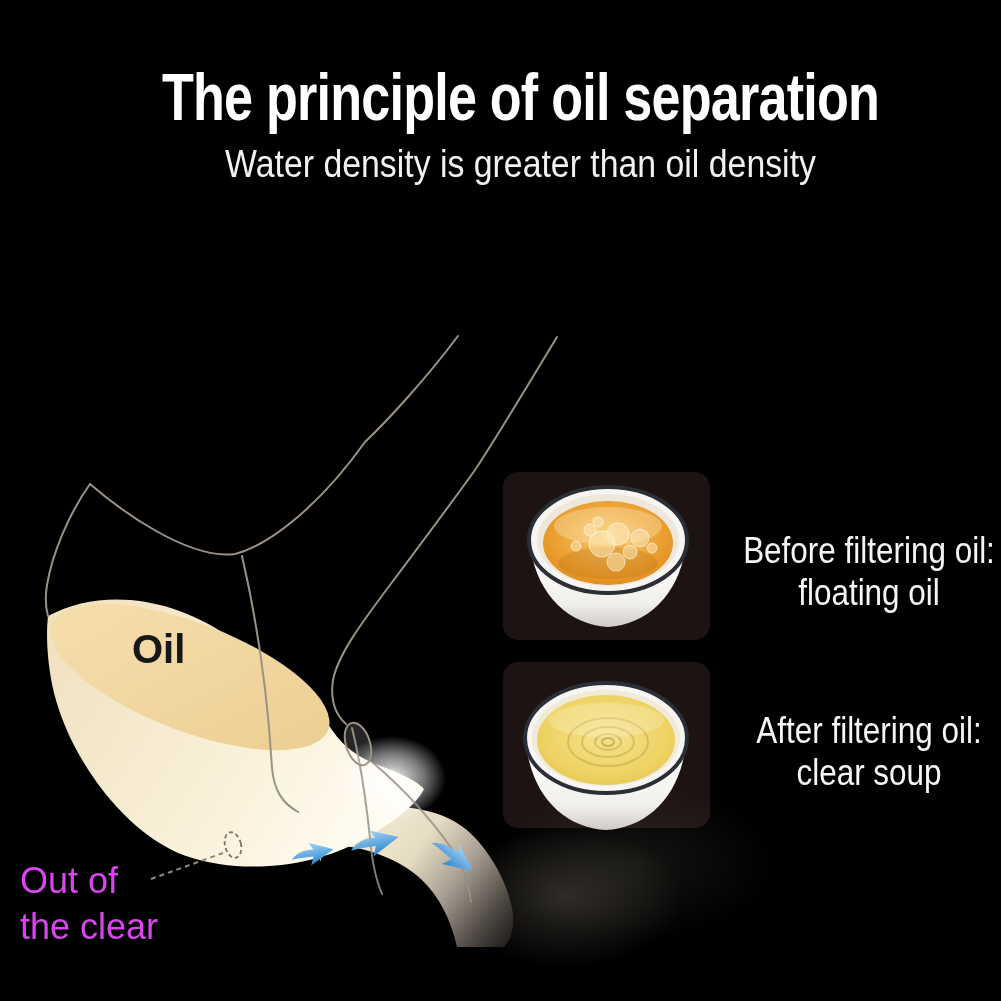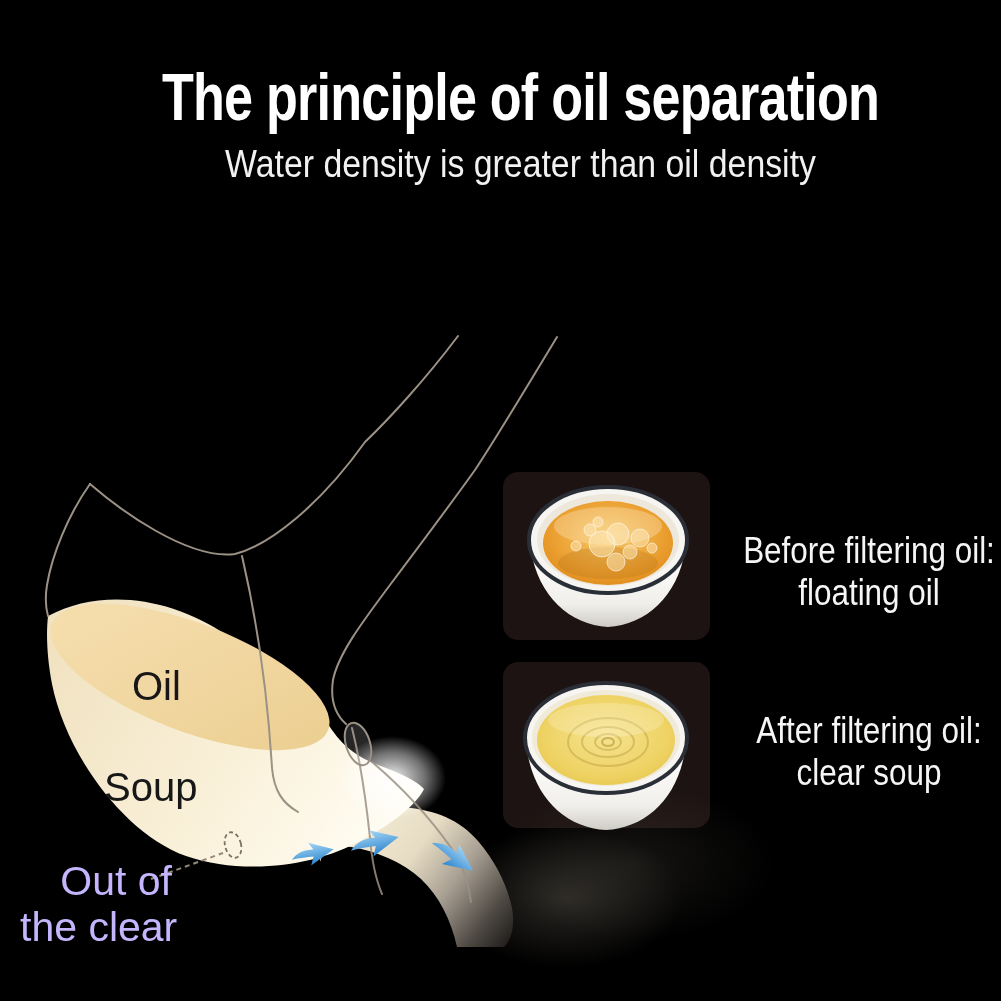--- a/index.html
+++ b/index.html
@@ -19,25 +19,25 @@
     font-size:38px;font-weight:400;color:#f1f1f1;line-height:1;
     transform:scaleX(0.89);transform-origin:center;
   }
   .comp-label{
     width:300px;text-align:center;color:#f5f5f5;
     font-size:37px;font-weight:400;line-height:42px;
     transform:scaleX(0.85);transform-origin:center;
   }
   .comp-1{left:699px;top:530px;}
   .comp-2{left:699px;top:710px;}
-  .oil-label{left:112px;top:664px;font-size:40px;color:#171717;}
+  .oil-label{left:112px;top:627px;font-size:40px;color:#171717;font-weight:bold;}
   .soup-label{left:84px;top:765px;font-size:40px;color:#171717;}
   .out-label{
-    left:0px;top:858px;width:152px;text-align:right;color:#c4b5fd;
-    font-size:41px;line-height:46px;font-weight:400;
+    left:0px;top:858px;width:152px;text-align:left;color:#d946ef;
+    font-size:36px;line-height:46px;font-weight:400;
   }
 </style>
 </head>
 <body>
 
 <div class="stage">
 
   <svg width="1001" height="1001" viewBox="0 0 1001 1001">
     <defs>
       <linearGradient id="soupGrad" gradientUnits="userSpaceOnUse" x1="60" y1="620" x2="390" y2="830">
@@ -165,21 +165,20 @@
         <ellipse cx="2" cy="4" rx="6" ry="4" stroke="rgba(190,160,66,0.7)"></ellipse>
       </g>
       <ellipse cy="-18" rx="58" ry="17" fill="rgba(255,250,225,0.25)"></ellipse>
     </g>
   </svg>
 
   <div class="txt title">The principle of oil separation</div>
   <div class="txt subtitle">Water density is greater than oil density</div>
 
   <div class="txt oil-label">Oil</div>
-  <div class="txt soup-label">Soup</div>
 
   <div class="txt comp-label comp-1">
     <div>Before filtering oil:</div>
     <div>floating oil</div>
   </div>
   <div class="txt comp-label comp-2">
     <div>After filtering oil:</div>
     <div>clear soup</div>
   </div>
 

